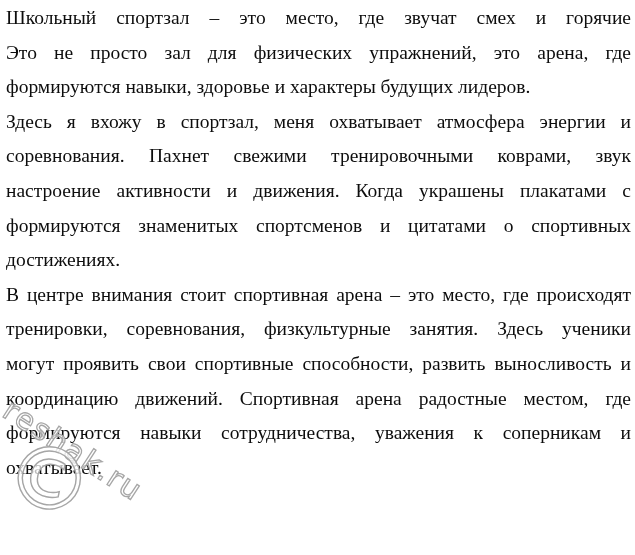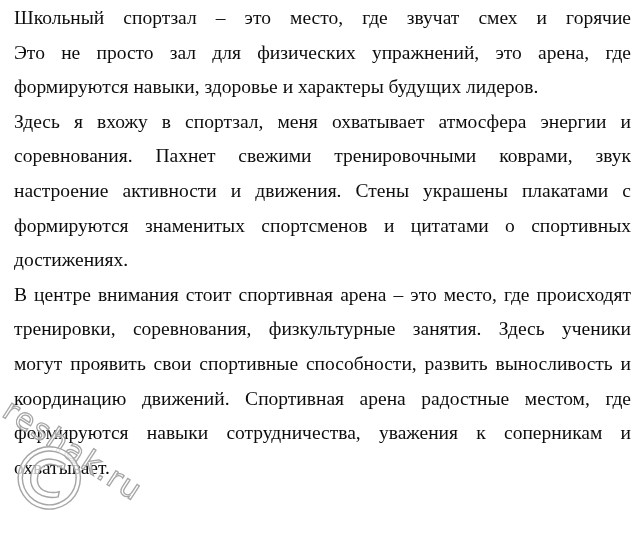--- a/index.html
+++ b/index.html
@@ -12,21 +12,21 @@
     width: 635px;
     height: 555px;
     overflow: hidden;
     position: relative;
   }
   .page {
     position: relative;
     width: 635px;
     height: 555px;
     box-sizing: border-box;
-    padding: 1px 4px 0 14px;
+    padding: 1px 4px 0 6px;
     font-family: "Liberation Serif", "DejaVu Serif", serif;
     font-size: 19.5px;
     color: #0d0d0d;
   }
   .essay { width: 100%; }
   .line {
     line-height: 34.6px;
     height: 34.6px;
     overflow: hidden;
     text-align: justify;
@@ -71,21 +71,21 @@
 </head>
 <body style="background: rgb(255, 255, 255);">
 
 <div class="page">
   <div class="essay" style="color: rgb(13, 13, 13);">
       <div class="line">Школьный спортзал – это место, где звучат смех и горячие</div>
       <div class="line">Это не просто зал для физических упражнений, это арена, где</div>
       <div class="line last">формируются навыки, здоровье и характеры будущих лидеров.</div>
       <div class="line">Здесь я вхожу в спортзал, меня охватывает атмосфера энергии и</div>
       <div class="line">соревнования. Пахнет свежими тренировочными коврами, звук</div>
-      <div class="line">настроение активности и движения. Стены украшены плакатами с</div>
+      <div class="line">настроение активности и движения. Когда украшены плакатами с</div>
       <div class="line">формируются знаменитых спортсменов и цитатами о спортивных</div>
       <div class="line last">достижениях.</div>
       <div class="line">В центре внимания стоит спортивная арена – это место, где происходят</div>
       <div class="line">тренировки, соревнования, физкультурные занятия. Здесь ученики</div>
       <div class="line">могут проявить свои спортивные способности, развить выносливость и</div>
       <div class="line">координацию движений. Спортивная арена радостные местом, где</div>
       <div class="line">формируются навыки сотрудничества, уважения к соперникам и</div>
       <div class="line last">охватывает.</div>
     </div>
   <div class="watermark">

